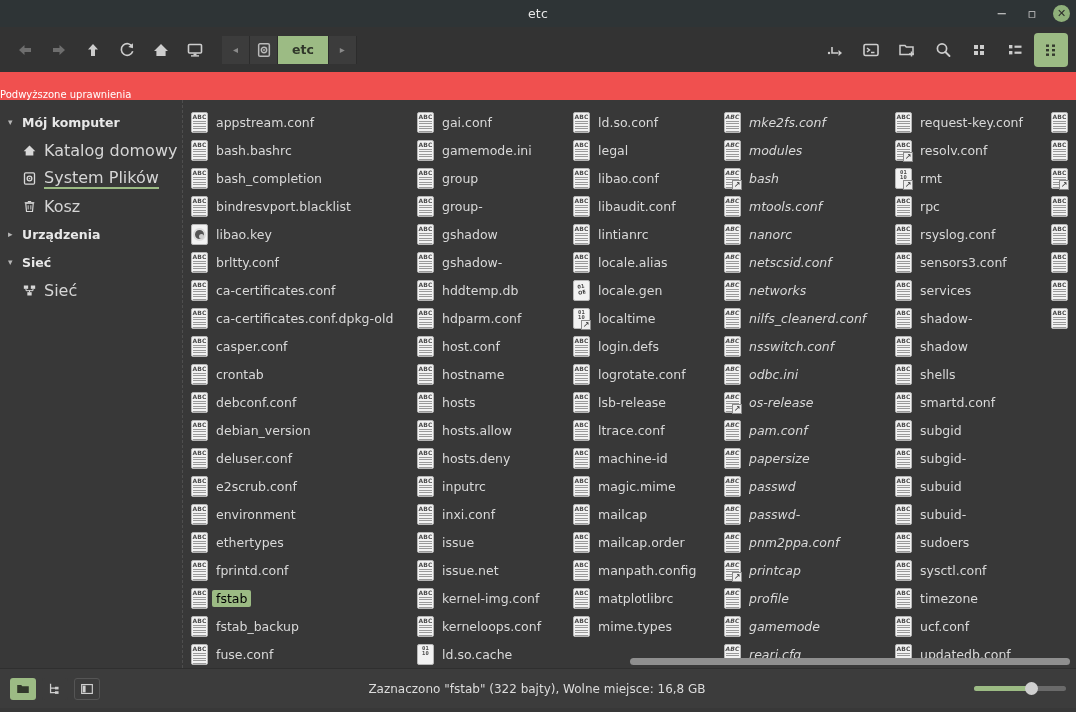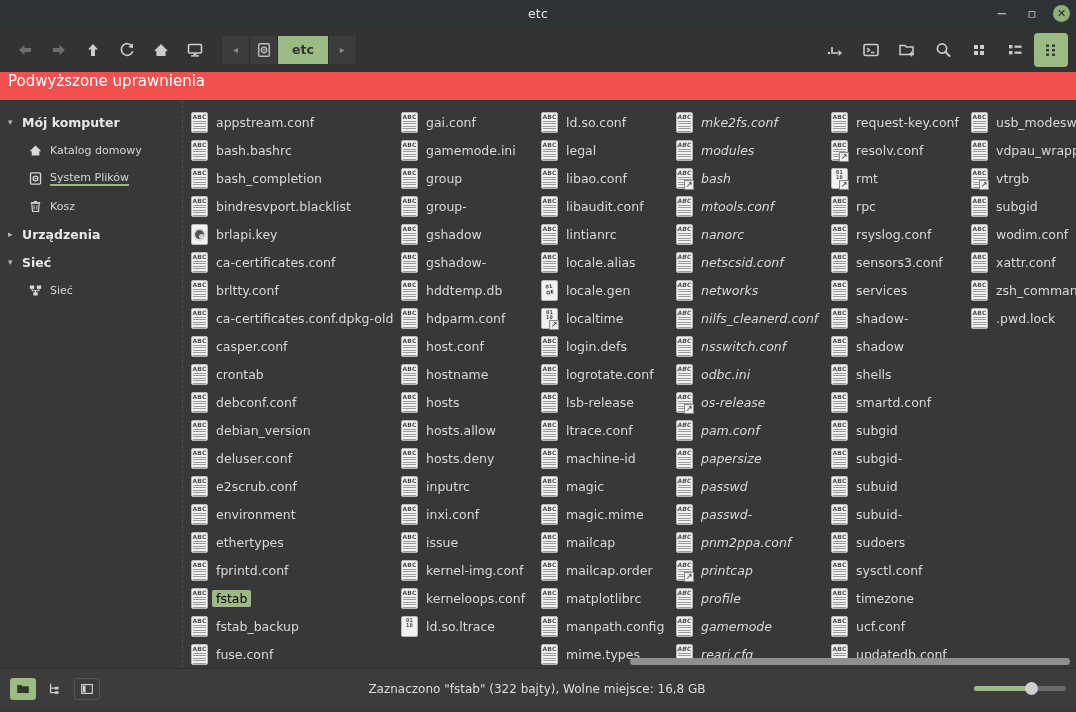--- a/index.html
+++ b/index.html
@@ -43,47 +43,47 @@
           display: flex; align-items: center; justify-content: center;
           color: #b9b9b9; border-right: 1px solid #2c2c2c; }
   .pbtn.arrow { color: #8a8a8a; font-size: 10px; }
   .pbtn.active { background: #9cbb84; color: #30372a; font-weight: bold;
                  font-size: 12.5px; padding: 0 14px; }
   .tb-right { display: flex; align-items: center; gap: 2px; }
   .tb-icon.sel { background: #9cbb84; color: #33392c; border-radius: 4px; }
   
   .banner {
     height: 28px; background: #f0504f; color: #ffffff;
-    display: flex; align-items: flex-start; padding-left: 8px;
-    font-size: 15px;
+    display: flex; align-items: flex-end; 
+    font-size: 10px;
   }
   
   .body { display: flex; height: 568px; }
   
   .sidebar {
     width: 183px; background: #383838; padding-top: 8px;
     border-right: 1px dashed #4e4e4e; flex: 0 0 183px;
   }
   .sb-group {
     display: flex; align-items: center; height: 28px; padding-left: 8px;
     font-size: 12.5px; font-weight: bold; color: #e8e8e8;
   }
   .sb-group .tri { width: 14px; color: #b6b6b6; font-size: 9px; }
   .sb-item {
-    display: flex; align-items: center; height: 28px; padding-left: 27px;
-    font-size: 11px; color: #d6d6d6; gap: 7px;
+    display: flex; align-items: center; height: 28px; padding-left: 21px;
+    font-size: 16px; color: #d6d6d6; gap: 7px;
   }
   .sb-item .ic { width: 16px; height: 16px; display: flex;
                  align-items: center; justify-content: center; color: #d8d8d8;}
   .sb-item.current .lbl { border-bottom: 2px solid #9cbb84; padding-bottom: 0px; }
   
   .pane { flex: 1 1 auto; position: relative; overflow: hidden;
           background: #383838; }
   .cols { display: flex; padding: 8px 0 0 0; height: 548px;
-          flex-direction: column; flex-wrap: wrap; align-content: flex-start; }
+          flex-direction: column; flex-wrap: wrap; align-content: flex-start; gap: 16px; }
   .fitem {
     display: flex; align-items: center; height: 28px; gap: 8px;
     padding-left: 8px; width: 100%;
   }
   .col { width: 140px; }
   .col.w1 { width: 210px; }
   .col.w2 { width: 140px; }
   .col.w3 { width: 135px; }
   .col.w4 { width: 155px; font-style: italic; }
   .col.w5 { width: 140px; }
@@ -379,49 +379,49 @@
                 <i></i>
               </span>
             </span>
             <span class="fname">bindresvport.blacklist</span>
           </div>
           <div class="fitem">
             <span class="ficon key">
               <span class="sheet"></span>
               <span class="disc"></span>
             </span>
-            <span class="fname">brlapi.key</span>
+            <span class="fname">libao.key</span>
+          </div>
+          <div class="fitem">
+            <span class="ficon ">
+              <span class="sheet"></span>
+              <span class="abc">ABC</span>
+              <span class="lines">
+                <i></i>
+                <i></i>
+                <i></i>
+                <i></i>
+                <i></i>
+              </span>
+            </span>
+            <span class="fname">brltty.conf</span>
           </div>
           <div class="fitem">
             <span class="ficon ">
               <span class="sheet"></span>
               <span class="abc">ABC</span>
               <span class="lines">
                 <i></i>
                 <i></i>
                 <i></i>
                 <i></i>
                 <i></i>
               </span>
             </span>
             <span class="fname">ca-certificates.conf</span>
-          </div>
-          <div class="fitem">
-            <span class="ficon ">
-              <span class="sheet"></span>
-              <span class="abc">ABC</span>
-              <span class="lines">
-                <i></i>
-                <i></i>
-                <i></i>
-                <i></i>
-                <i></i>
-              </span>
-            </span>
-            <span class="fname">brltty.conf</span>
           </div>
           <div class="fitem">
             <span class="ficon ">
               <span class="sheet"></span>
               <span class="abc">ABC</span>
               <span class="lines">
                 <i></i>
                 <i></i>
                 <i></i>
                 <i></i>
@@ -829,20 +829,34 @@
               <span class="sheet"></span>
               <span class="abc">ABC</span>
               <span class="lines">
                 <i></i>
                 <i></i>
                 <i></i>
                 <i></i>
                 <i></i>
               </span>
             </span>
+            <span class="fname">issue.net</span>
+          </div>
+          <div class="fitem">
+            <span class="ficon ">
+              <span class="sheet"></span>
+              <span class="abc">ABC</span>
+              <span class="lines">
+                <i></i>
+                <i></i>
+                <i></i>
+                <i></i>
+                <i></i>
+              </span>
+            </span>
             <span class="fname">kernel-img.conf</span>
           </div>
           <div class="fitem">
             <span class="ficon ">
               <span class="sheet"></span>
               <span class="abc">ABC</span>
               <span class="lines">
                 <i></i>
                 <i></i>
                 <i></i>
@@ -850,21 +864,21 @@
                 <i></i>
               </span>
             </span>
             <span class="fname">kerneloops.conf</span>
           </div>
           <div class="fitem">
             <span class="ficon bin">
               <span class="sheet"></span>
               <span class="abc">01<br>10</span>
             </span>
-            <span class="fname">ld.so.ltrace</span>
+            <span class="fname">ld.so.cache</span>
           </div>
         </div>
         <div class="col w3">
           <div class="fitem">
             <span class="ficon ">
               <span class="sheet"></span>
               <span class="abc">ABC</span>
               <span class="lines">
                 <i></i>
                 <i></i>
@@ -1035,34 +1049,20 @@
               <span class="sheet"></span>
               <span class="abc">ABC</span>
               <span class="lines">
                 <i></i>
                 <i></i>
                 <i></i>
                 <i></i>
                 <i></i>
               </span>
             </span>
-            <span class="fname">magic</span>
-          </div>
-          <div class="fitem">
-            <span class="ficon ">
-              <span class="sheet"></span>
-              <span class="abc">ABC</span>
-              <span class="lines">
-                <i></i>
-                <i></i>
-                <i></i>
-                <i></i>
-                <i></i>
-              </span>
-            </span>
             <span class="fname">magic.mime</span>
           </div>
           <div class="fitem">
             <span class="ficon ">
               <span class="sheet"></span>
               <span class="abc">ABC</span>
               <span class="lines">
                 <i></i>
                 <i></i>
                 <i></i>
@@ -1091,35 +1091,35 @@
               <span class="sheet"></span>
               <span class="abc">ABC</span>
               <span class="lines">
                 <i></i>
                 <i></i>
                 <i></i>
                 <i></i>
                 <i></i>
               </span>
             </span>
+            <span class="fname">manpath.config</span>
+          </div>
+          <div class="fitem">
+            <span class="ficon ">
+              <span class="sheet"></span>
+              <span class="abc">ABC</span>
+              <span class="lines">
+                <i></i>
+                <i></i>
+                <i></i>
+                <i></i>
+                <i></i>
+              </span>
+            </span>
             <span class="fname">matplotlibrc</span>
-          </div>
-          <div class="fitem">
-            <span class="ficon ">
-              <span class="sheet"></span>
-              <span class="abc">ABC</span>
-              <span class="lines">
-                <i></i>
-                <i></i>
-                <i></i>
-                <i></i>
-                <i></i>
-              </span>
-            </span>
-            <span class="fname">manpath.config</span>
           </div>
           <div class="fitem">
             <span class="ficon ">
               <span class="sheet"></span>
               <span class="abc">ABC</span>
               <span class="lines">
                 <i></i>
                 <i></i>
                 <i></i>
                 <i></i>

